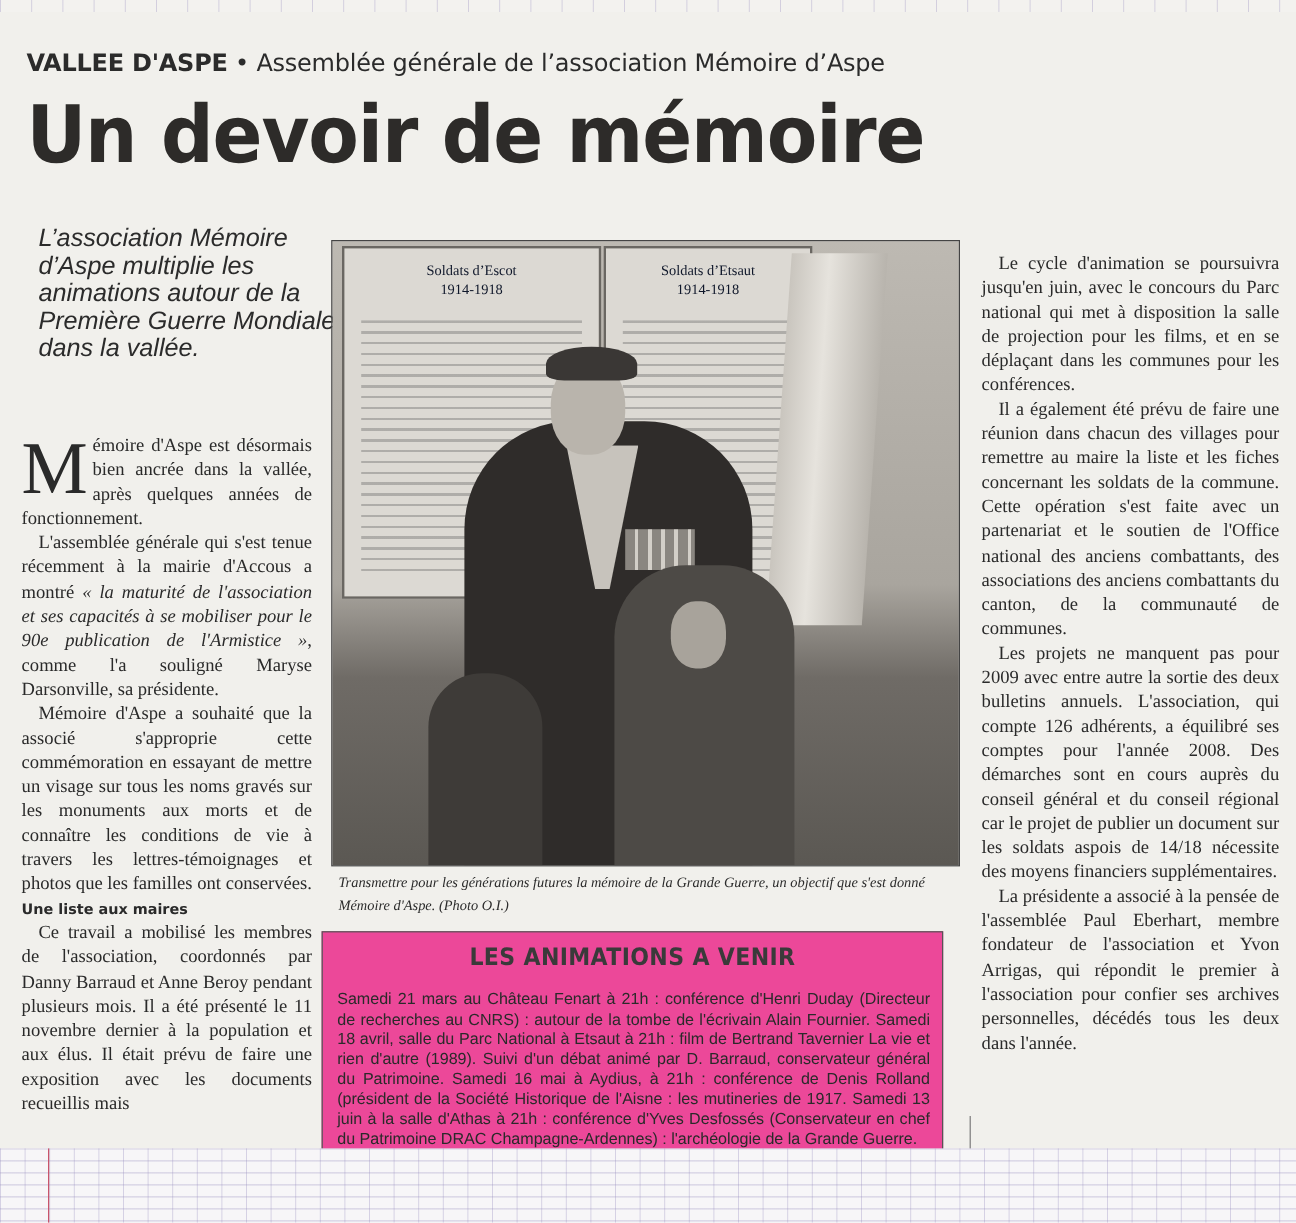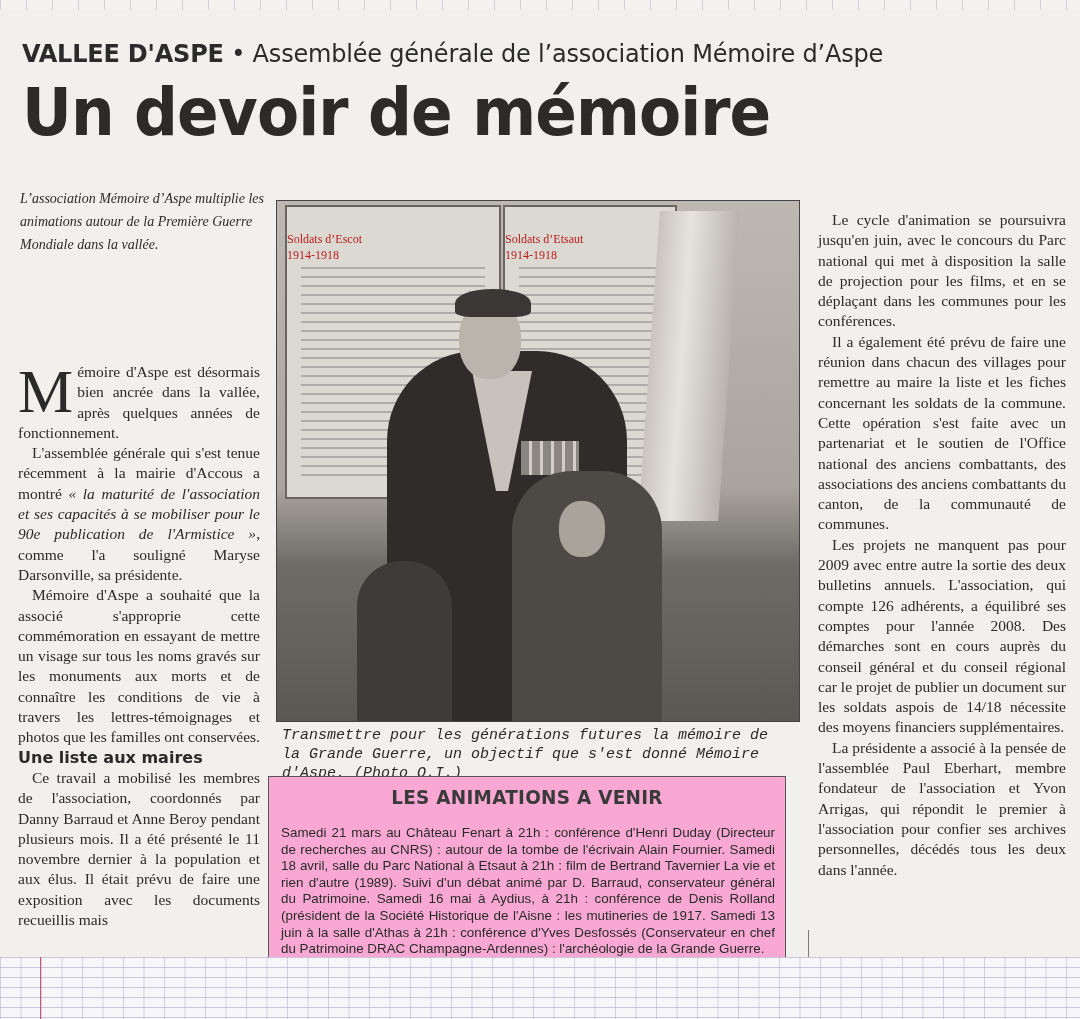--- a/index.html
+++ b/index.html
@@ -6,48 +6,48 @@
   body{width:1080px;height:1019px;position:relative;overflow:hidden;background:#f3f2ef;font-family:"Liberation Serif",serif;color:#2a2a2a;}
   .grid-paper{position:absolute;left:0;right:0;bottom:0;height:62px;background:#f7f6f8;
     background-image:
       linear-gradient(to right,rgba(150,140,190,.35) 1px,transparent 1px),
       linear-gradient(to bottom,rgba(150,140,190,.45) 1px,transparent 1px);
     background-size:20.5px 100%,100% 10px;}
   .grid-paper .margin-line{position:absolute;left:40px;top:0;bottom:0;width:1px;background:#c9546b;}
   .top-grid{position:absolute;left:0;right:0;top:0;height:10px;
     background-image:linear-gradient(to right,rgba(150,140,190,.35) 1px,transparent 1px);background-size:26px 100%;border-bottom:1px solid rgba(150,140,190,.4);}
   .clip{position:absolute;left:0;top:10px;width:1080px;height:948px;background:#f1f0ec;}
-  .kicker{position:absolute;left:22px;top:30px;font-family:"DejaVu Sans",sans-serif;font-size:24px;color:#2b2b2b;white-space:nowrap;letter-spacing:-0.2px;}
+  .kicker{position:absolute;left:22px;top:30px;font-family:"DejaVu Sans",sans-serif;font-size:20px;color:#2b2b2b;white-space:nowrap;letter-spacing:-0.2px;}
   .kicker b{font-weight:bold;}
   .headline{position:absolute;left:22px;top:70px;font-family:"DejaVu Sans",sans-serif;font-weight:bold;font-size:66px;color:#2d2b29;letter-spacing:-1px;line-height:1;white-space:nowrap;transform:scaleX(0.93);transform-origin:left;}
-  .chapo{position:absolute;left:20px;top:177px;width:250px;font-family:Liberation Serif, serif;font-style:italic;font-size:14px;line-height:23px;color:#2b2b2b;}
+  .chapo{position:absolute;left:32px;top:177px;width:250px;font-family:Liberation Sans, sans-serif;font-style:italic;font-size:21px;line-height:23px;color:#2b2b2b;}
   .col{position:absolute;font-size:15.5px;line-height:20.3px;text-align:justify;color:#2a2a2a;}
   .col p{margin:0;text-indent:14px;}
   .col p.noindent{text-indent:0;}
   .col1{left:18px;top:352px;width:242px;}
   .dropcap{float:left;font-size:62px;line-height:50px;margin:4px 4px 0 0;font-family:"Liberation Serif",serif;}
   .col3{left:818px;top:200px;width:248px;}
-  .subhead{font-family:"DejaVu Sans",sans-serif;font-weight:bold;font-size:16px;margin:16px 0 8px 0;text-indent:0!important;}
+  .subhead{font-family:"DejaVu Sans",sans-serif;font-weight:bold;font-size:12px;margin:16px 0 8px 0;text-indent:0!important;}
   .photo{position:absolute;left:276px;top:190px;width:522px;height:520px;border:1px solid #444;overflow:hidden;
     background:linear-gradient(180deg,#bdb9b2 0%,#a9a59e 55%,#6f6b66 70%,#5b5853 100%);}
   .plaque{position:absolute;top:4px;height:290px;background:#dcd9d3;border:2px solid #6a6762;}
-  .plaque .ptitle{text-align:left;font-size:12px;color:#b91c1c;margin-top:24px;line-height:16px;}
+  .plaque .ptitle{text-align:center;font-size:12px;color:#0f172a;margin-top:10px;line-height:16px;}
   .plaque .names{position:absolute;left:14px;right:14px;top:60px;bottom:14px;
     background-image:repeating-linear-gradient(180deg,rgba(90,90,90,.35) 0 2px,transparent 2px 9px);}
   .flag{position:absolute;left:372px;top:10px;width:80px;height:310px;background:linear-gradient(90deg,#c9c5be,#e6e3dd 40%,#b8b4ad);transform:skewX(-4deg);}
   .man-body{position:absolute;left:110px;top:150px;width:240px;height:370px;background:#2f2c2a;border-radius:90px 90px 0 0;}
   .man-shirt{position:absolute;left:195px;top:170px;width:60px;height:120px;background:#c7c3bc;clip-path:polygon(0 0,100% 0,60% 100%,40% 100%);}
   .man-head{position:absolute;left:182px;top:100px;width:62px;height:78px;background:#b9b4ac;border-radius:45%;}
   .beret{position:absolute;left:178px;top:88px;width:76px;height:28px;background:#3a3735;border-radius:50% 50% 20% 20%;}
   .medals{position:absolute;left:244px;top:240px;width:58px;height:34px;background:repeating-linear-gradient(90deg,#8a8680 0 8px,#d3cfc8 8px 11px);}
   .kid1{position:absolute;left:80px;top:360px;width:95px;height:160px;background:#3e3b38;border-radius:45px 45px 0 0;}
   .kid2{position:absolute;left:235px;top:270px;width:150px;height:250px;background:#4d4a46;border-radius:60px 60px 0 0;}
   .kid2-face{position:absolute;left:282px;top:300px;width:46px;height:56px;background:#a8a39b;border-radius:45%;}
-  .caption{position:absolute;left:282px;top:716px;width:510px;font-family:Liberation Mono, monospace;font-style:italic;font-size:15px;line-height:19px;color:#2b2b2b;}
-  .box{position:absolute;left:268px;top:766px;width:516px;height:196px;border:1px solid #555;background:#f9a8d4;}
+  .caption{position:absolute;left:282px;top:716px;width:510px;font-family:Liberation Serif, serif;font-style:italic;font-size:12px;line-height:19px;color:#2b2b2b;}
+  .box{position:absolute;left:268px;top:766px;width:516px;height:196px;border:1px solid #555;background:#ec4899;}
   .box-title{text-align:center;font-family:"DejaVu Sans",sans-serif;font-weight:bold;font-size:20px;color:#3a3a3a;margin-top:8px;letter-spacing:0.3px;transform:scaleX(.92);}
   .box-body{margin:16px 10px 0 12px;font-family:"Liberation Sans",sans-serif;font-size:13.4px;line-height:16.6px;text-align:justify;color:#2a2a2a;}
   .sep{position:absolute;width:1px;background:#7a7a7a;}
 </style>
 </head>
 <body>
 
 <div class="top-grid"></div>
 
 <div class="clip">

